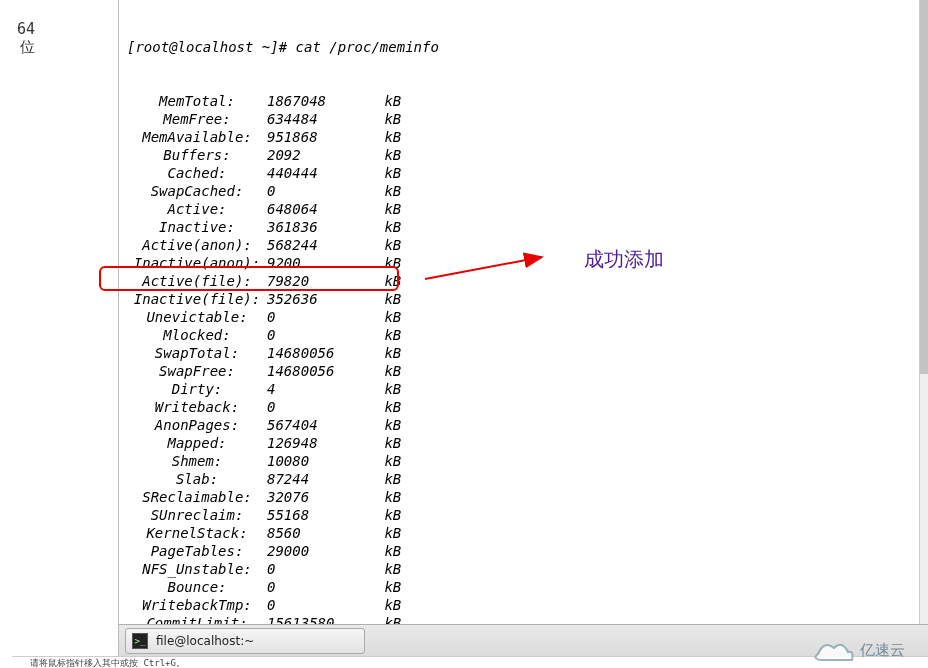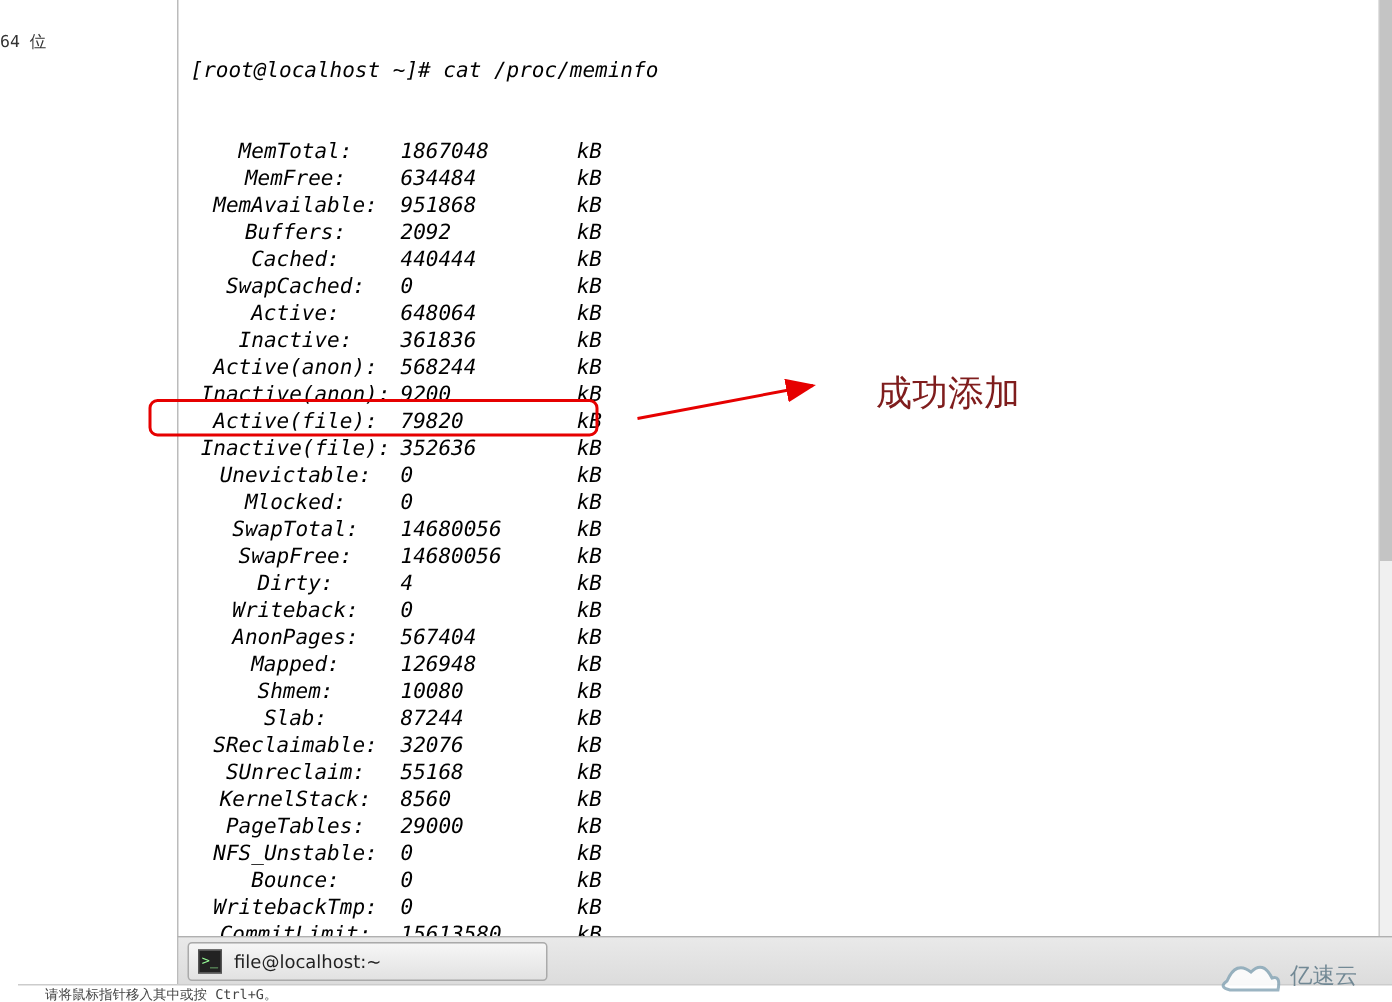--- a/index.html
+++ b/index.html
@@ -10,23 +10,23 @@
       width: 928px;
       height: 668px;
       overflow: hidden;
       position: relative;
     }
     .sidebar-fragment {
       position: absolute;
       left: 0;
       top: 20px;
       width: 35px;
-      font-size: 11px;
+      font-size: 15px;
       color: #333;
-      text-align: left;
+      text-align: right;
     }
     .terminal-area {
       position: absolute;
       left: 118px;
       top: 0;
       right: 0;
       bottom: 44px;
       background: #ffffff;
       border-left: 1px solid #bbb;
       overflow: hidden;
@@ -49,23 +49,23 @@
       border: 2px solid #e60000;
       border-radius: 6px;
       pointer-events: none;
     }
     .arrow-svg {
       position: absolute;
       pointer-events: none;
     }
     .annotation {
       position: absolute;
-      color: #7f1d1d;
+      color: #4c1d95;
       font-family: "Microsoft YaHei", "SimSun", sans-serif;
-      font-size: 24px;
+      font-size: 20px;
     }
     .scrollbar-right {
       position: absolute;
       right: 0;
       top: 0;
       bottom: 44px;
       width: 9px;
       background: #f0f0f0;
       border-left: 1px solid #ccc;
     }

